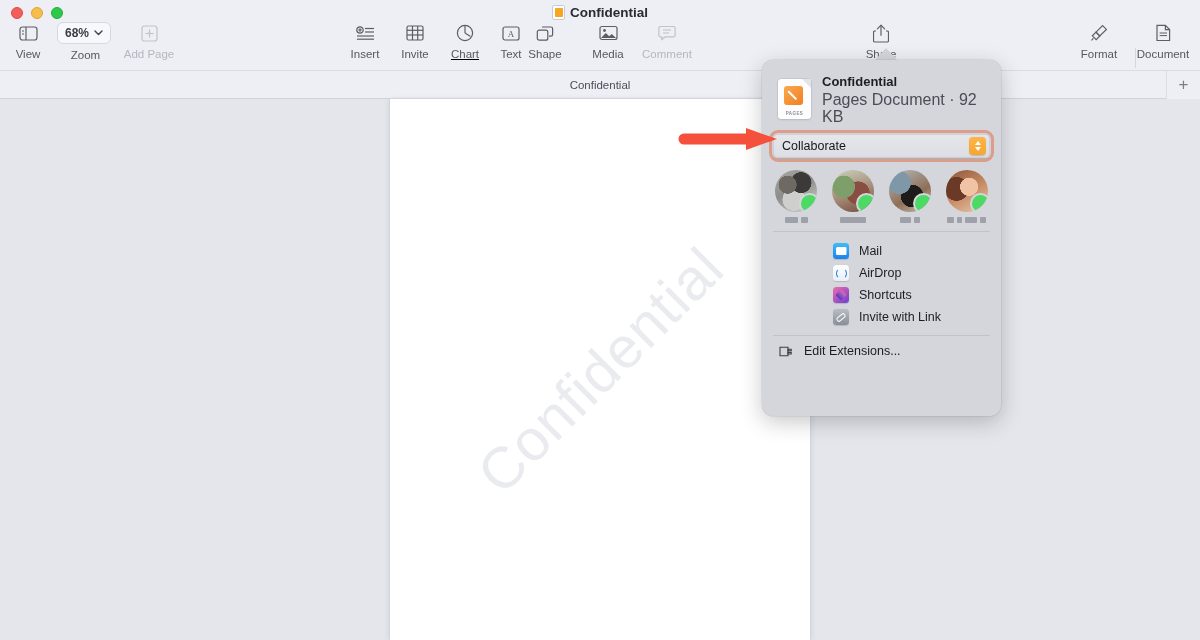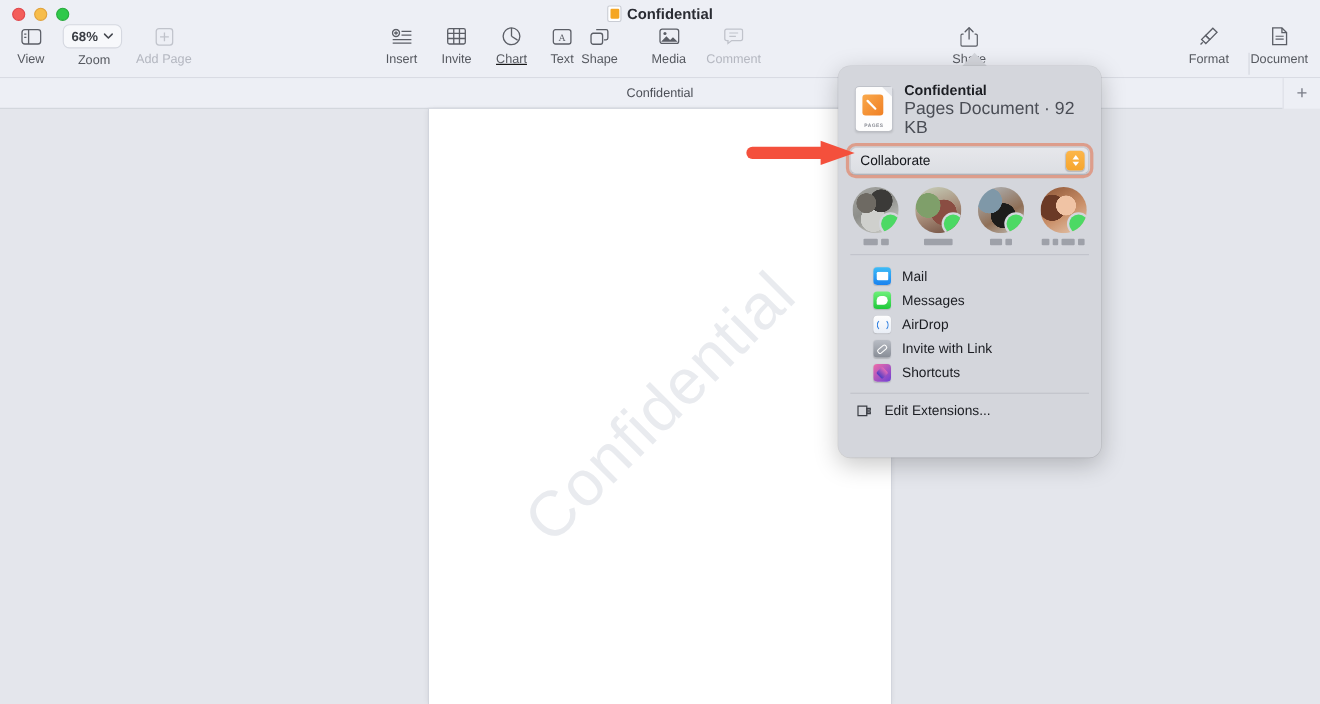--- a/index.html
+++ b/index.html
@@ -191,21 +191,21 @@
     position: absolute; right: -1px; bottom: 0px; width: 17px; height: 17px;
     border-radius: 50%; background: #4cd964;
     box-shadow: 0 0 0 2px #d4d6dc;
   }
   .av-name {
     margin-top: 5px; display: flex; gap: 3px; align-items: center; justify-content: center;
     flex-wrap: wrap; width: 54px;
   }
   .nm { height: 6px; border-radius: 1px; background: #9ea1a9; display: block; }
 
-  .services { padding: 8px 0 7px 16px; }
+  .services { padding: 8px 0 7px 16px; margin-left: 39px; }
   .srv {
     display: flex; align-items: center; gap: 10px;
     padding: 2px 14px 2px 16px; height: 22px;
     font-size: 12.5px; color: #1b1d22;
   }
   .srv-ico {
     width: 16px; height: 16px; border-radius: 3.5px; flex: none;
     display: flex; align-items: center; justify-content: center;
     position: relative; box-shadow: 0 .5px 1px rgba(0,0,0,.15);
   }
@@ -509,36 +509,32 @@
     </div>
 
     <div class="hr"></div>
 
     <div class="services">
       <div class="srv">
         <span class="srv-ico ico-mail"></span>
         <span>Mail</span>
       </div>
       <div class="srv">
-        <span class="srv-ico ico-msg"></span>
-        <span>Messages</span>
-      </div>
-      <div class="srv">
         <span class="srv-ico ico-air">
             <span class="ico-drop-inner"></span>
           </span>
         <span>AirDrop</span>
       </div>
       <div class="srv">
+        <span class="srv-ico ico-sc"></span>
+        <span>Shortcuts</span>
+      </div>
+      <div class="srv">
         <span class="srv-ico ico-link"></span>
         <span>Invite with Link</span>
-      </div>
-      <div class="srv">
-        <span class="srv-ico ico-sc"></span>
-        <span>Shortcuts</span>
       </div>
     </div>
 
     <div class="hr"></div>
 
     <div class="ext-row">
       <span class="ext-ico">
         <svg width="15" height="13" viewBox="0 0 15 13">
             <path d="M1 2.2 h8 v8.6 h-8 z" fill="none" stroke="#3b3e45" stroke-width="1.1"></path>
             <path d="M9 4.2 h3.2 v1.6 h-3.2 z" fill="none" stroke="#3b3e45" stroke-width="1.1"></path>

